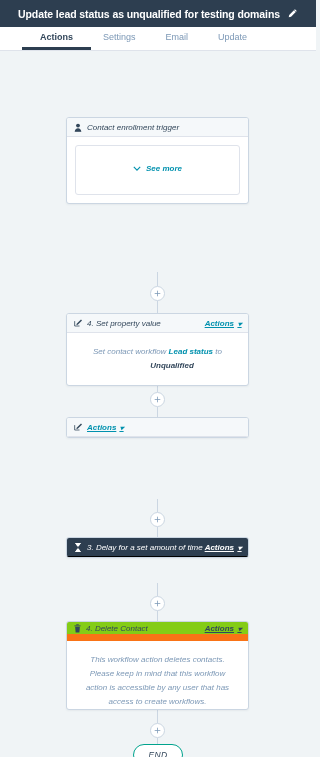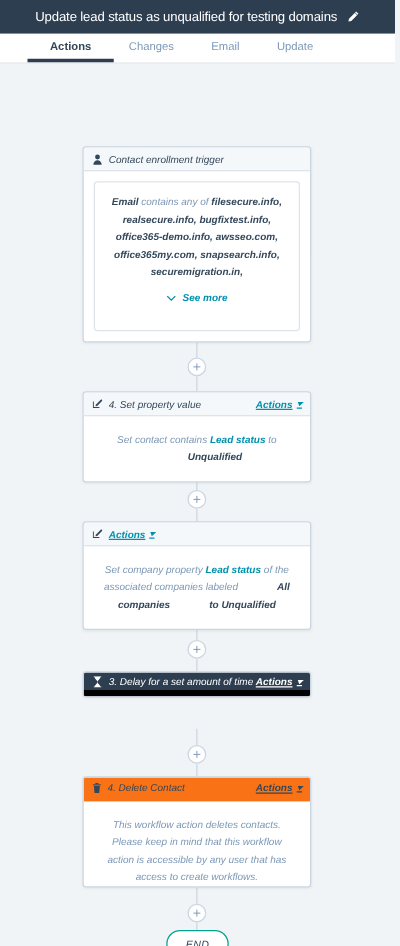--- a/index.html
+++ b/index.html
@@ -20,21 +20,21 @@
     background: #2c3e50;
     background: #2d3e50;
     display: flex;
     align-items: center;
     justify-content: center;
     position: relative;
   }
   .topbar-title {
     color: #ffffff;
     font-size: 10.5px;
-    font-weight: normal;
+    font-weight: bold;
     letter-spacing: -0.1px;
     white-space: nowrap;
   }
   .pencil-icon {
     margin-left: 7px;
     display: inline-flex;
     align-items: center;
   }
 
   
@@ -112,25 +112,25 @@
     height: 19px;
     display: flex;
     align-items: center;
     padding: 0 7px;
     border-bottom: 1px solid #dfe3eb;
     background: #f5f8fa;
   }
   .card-head.trigger { background: #f5f8fa; }
   .card-head.dark {
     background: #2d3e50;
-    border-bottom: 5px solid #000000;
+    border-bottom: 1px solid #000000;
   }
   .card-head.danger {
-    background: #f97316;
-    border-bottom: 3px solid #f97316;
+    background: #84cc16;
+    border-bottom: 7px solid #f97316;
   }
   .card-head-icon {
     display: inline-flex;
     align-items: center;
     margin-right: 5px;
     flex: 0 0 auto;
   }
   .card-head-title {
     font-size: 8px;
     color: #33475b;
@@ -237,21 +237,21 @@
   <span class="pencil-icon">
     <svg width="11" height="11" viewBox="0 0 16 16" fill="none">
       <path d="M11.5 1.8l2.7 2.7-8.3 8.3-3.4.7.7-3.4 8.3-8.3z" fill="#ffffff"></path>
       <path d="M10.2 3.1l2.7 2.7" stroke="#2d3e50" stroke-width="0.9"></path>
     </svg>
   </span>
 </div>
 
 <div class="tabbar">
   <div class="tab active">Actions</div>
-  <div class="tab">Changes</div>
+  <div class="tab">Settings</div>
   <div class="tab">Email</div>
   <div class="tab">Update</div>
   <div class="tabbar-rule"></div>
 </div>
 
 <div class="canvas">
   <div class="flow">
 
     <div class="spine" style="top:221px;height:14px;"></div>
     <div class="spine" style="top:250px;height:12px;"></div>
@@ -269,23 +269,20 @@
         <span class="card-head-icon">
           <svg width="8" height="9" viewBox="0 0 12 14">
             <circle cx="6" cy="4" r="3" fill="#33475b"></circle>
             <path d="M1 13c0-2.8 2.2-5 5-5s5 2.2 5 5" fill="#33475b"></path>
             <rect x="1" y="12.4" width="10" height="1.2" fill="#33475b"></rect>
           </svg>
         </span>
         <span class="card-head-title">Contact enrollment trigger</span>
       </div>
       <div class="filter-box">
-        <div class="filter-text">
-          <b>Email</b><span> contains any of </span><b>filesecure.info, realsecure.info, bugfixtest.info, office365-demo.info, awsseo.com, office365my.com, snapsearch.info, securemigration.in,</b>
-        </div>
         <div class="see-more">
           <span class="chev">
             <svg width="8" height="5" viewBox="0 0 10 6">
                 <path d="M1 1l4 4 4-4" stroke="#0091ae" stroke-width="1.4" fill="none"></path>
               </svg>
           </span>
           <span>See more</span>
         </div>
       </div>
       <div style="height:8px"></div>
@@ -305,21 +302,21 @@
             <path d="M10.5 0.6L4 7.1l-.4 2 2-.4L12 2.1z" fill="#33475b"></path>
           </svg>
         </span>
         <span class="card-head-title">4. Set property value</span>
         <span class="actions-menu">
           <span>Actions</span>
           <span class="caret">▾</span>
         </span>
       </div>
       <div class="card-body">
-        <span class="body-muted">Set contact contains </span><span class="body-link">Lead status</span><span class="body-muted"> to </span><span class="body-strong">Unqualified</span>
+        <span class="body-muted">Set contact workflow </span><span class="body-link">Lead status</span><span class="body-muted"> to </span><span class="body-strong">Unqualified</span>
       </div>
     </div>
 
     <div class="plus" style="top:341px;">
       <svg width="7" height="7" viewBox="0 0 10 10">
           <path d="M5 1v8M1 5h8" stroke="#7c98b6" stroke-width="1.1"></path>
         </svg>
     </div>
 
     <div class="card" style="top:366px;">
@@ -327,23 +324,20 @@
         <span class="card-head-icon">
           <svg width="8" height="8" viewBox="0 0 12 12" fill="none">
             <path d="M1 3.2v7.3h7.3" stroke="#33475b" stroke-width="1.2"></path>
             <path d="M10.5 0.6L4 7.1l-.4 2 2-.4L12 2.1z" fill="#33475b"></path>
           </svg>
         </span>
         <span class="actions-menu">
           <span>Actions</span>
           <span class="caret">▾</span>
         </span>
-      </div>
-      <div class="card-body">
-        <span class="body-muted">Set company property </span><span class="body-link">Lead status</span><span class="body-muted"> of the associated companies labeled </span><span class="body-strong">All companies</span><span class="body-strong"> to Unqualified</span>
       </div>
     </div>
 
     <div class="plus" style="top:461px;">
       <svg width="7" height="7" viewBox="0 0 10 10">
           <path d="M5 1v8M1 5h8" stroke="#7c98b6" stroke-width="1.1"></path>
         </svg>
     </div>
 
     <div class="card" style="top:486px;">

